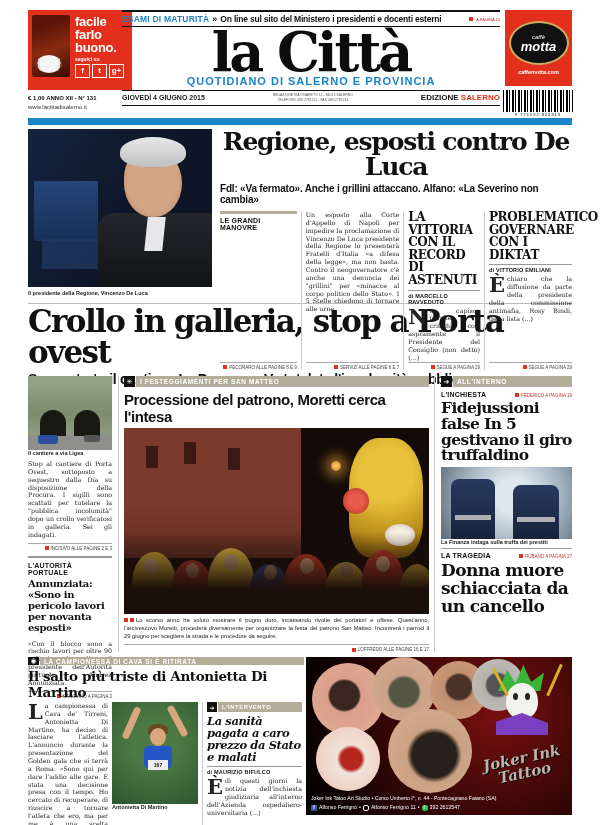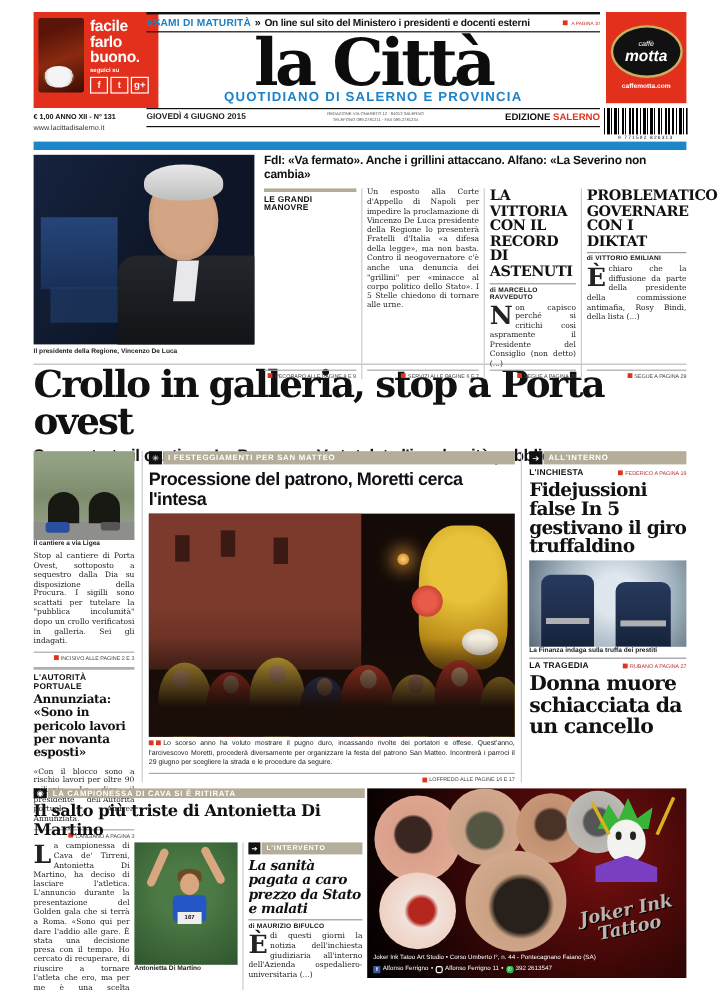--- a/index.html
+++ b/index.html
@@ -207,20 +207,21 @@
       <div class="dl-screen"></div>
         <div class="dl-screen2"></div>
       <div class="dl-suit"></div>
         <div class="dl-shirt"></div>
       <div class="dl-head"></div>
         <div class="dl-hair"></div>
     </div>
     <div class="lead-cap photo-cap">Il presidente della Regione, Vincenzo De Luca</div>
 
     <div class="lead-right">
+      <div class="lead-hl">Regione, esposti contro De Luca</div>
       <div class="lead-sub">FdI: «Va fermato». Anche i grillini attaccano. Alfano: «La Severino non cambia»</div>
       <div class="lead-cols">
         <div class="lcol lcol1">
           <div class="tan-rule"></div>
           <div class="kick">LE GRANDI MANOVRE</div>
           <div class="foot">
               <span class="sq"></span>
               <span>PECORARO ALLE PAGINE 8 E 9</span>
             </div>
         </div>

